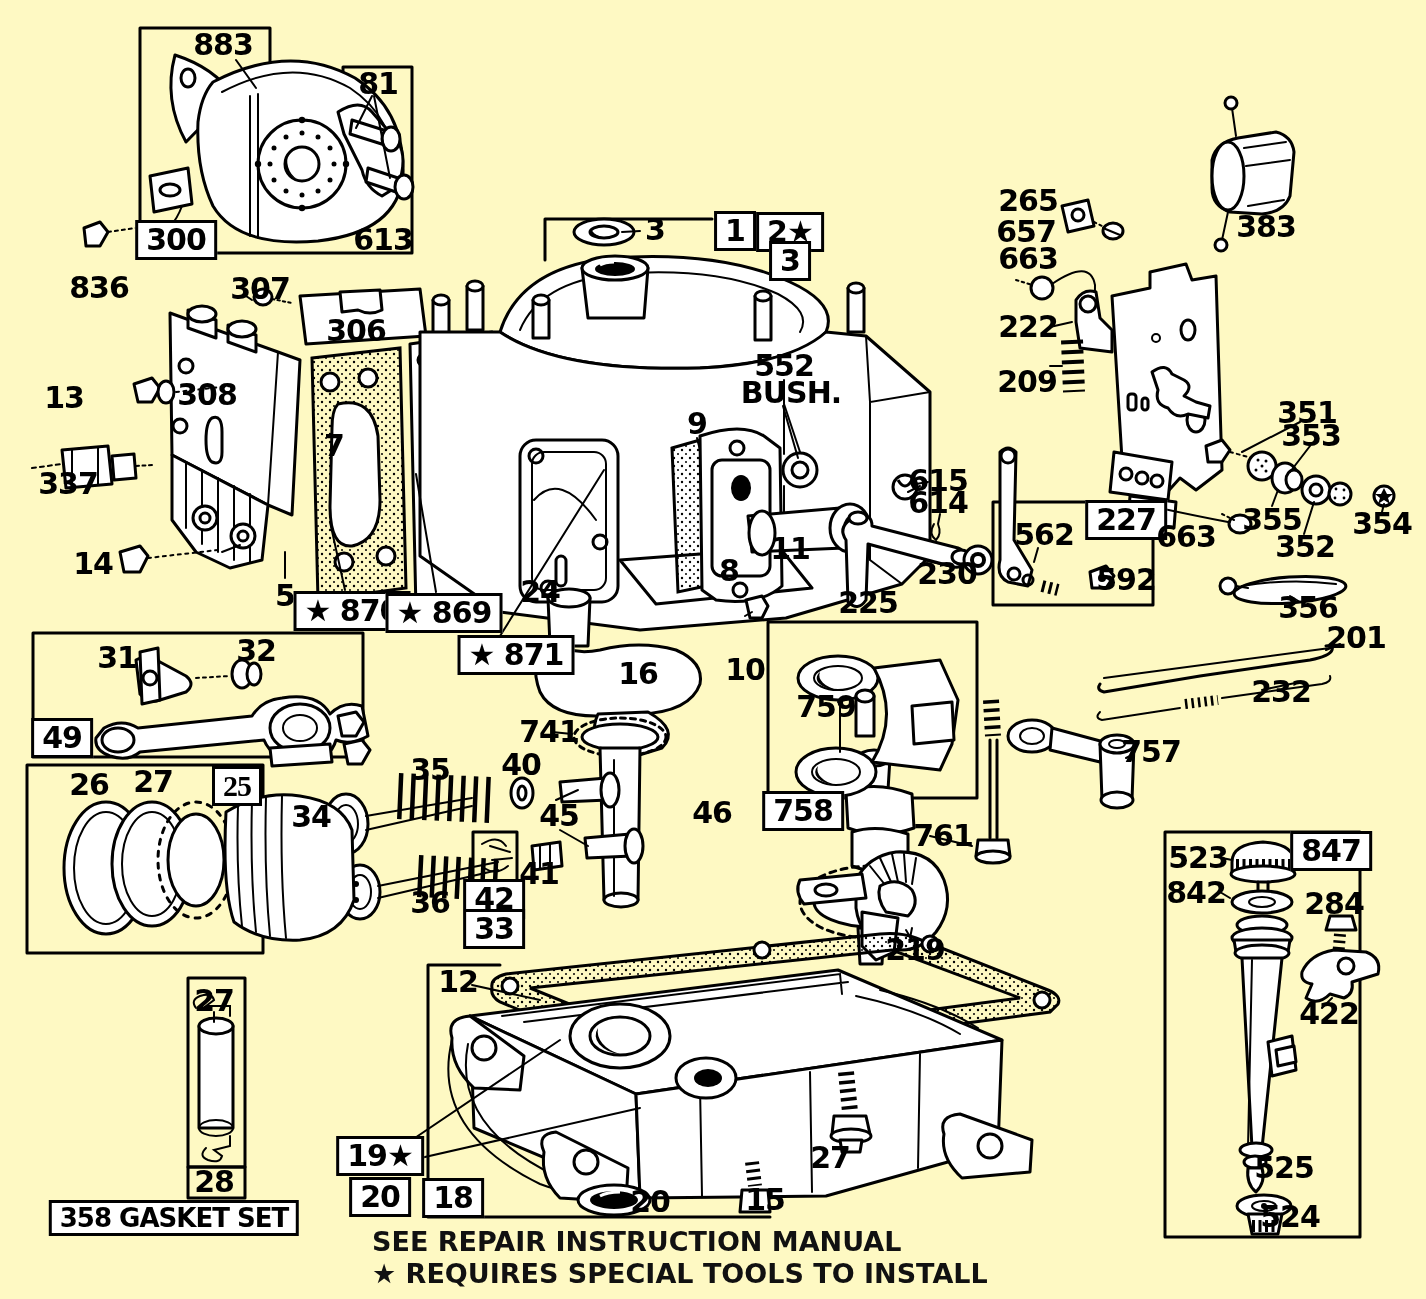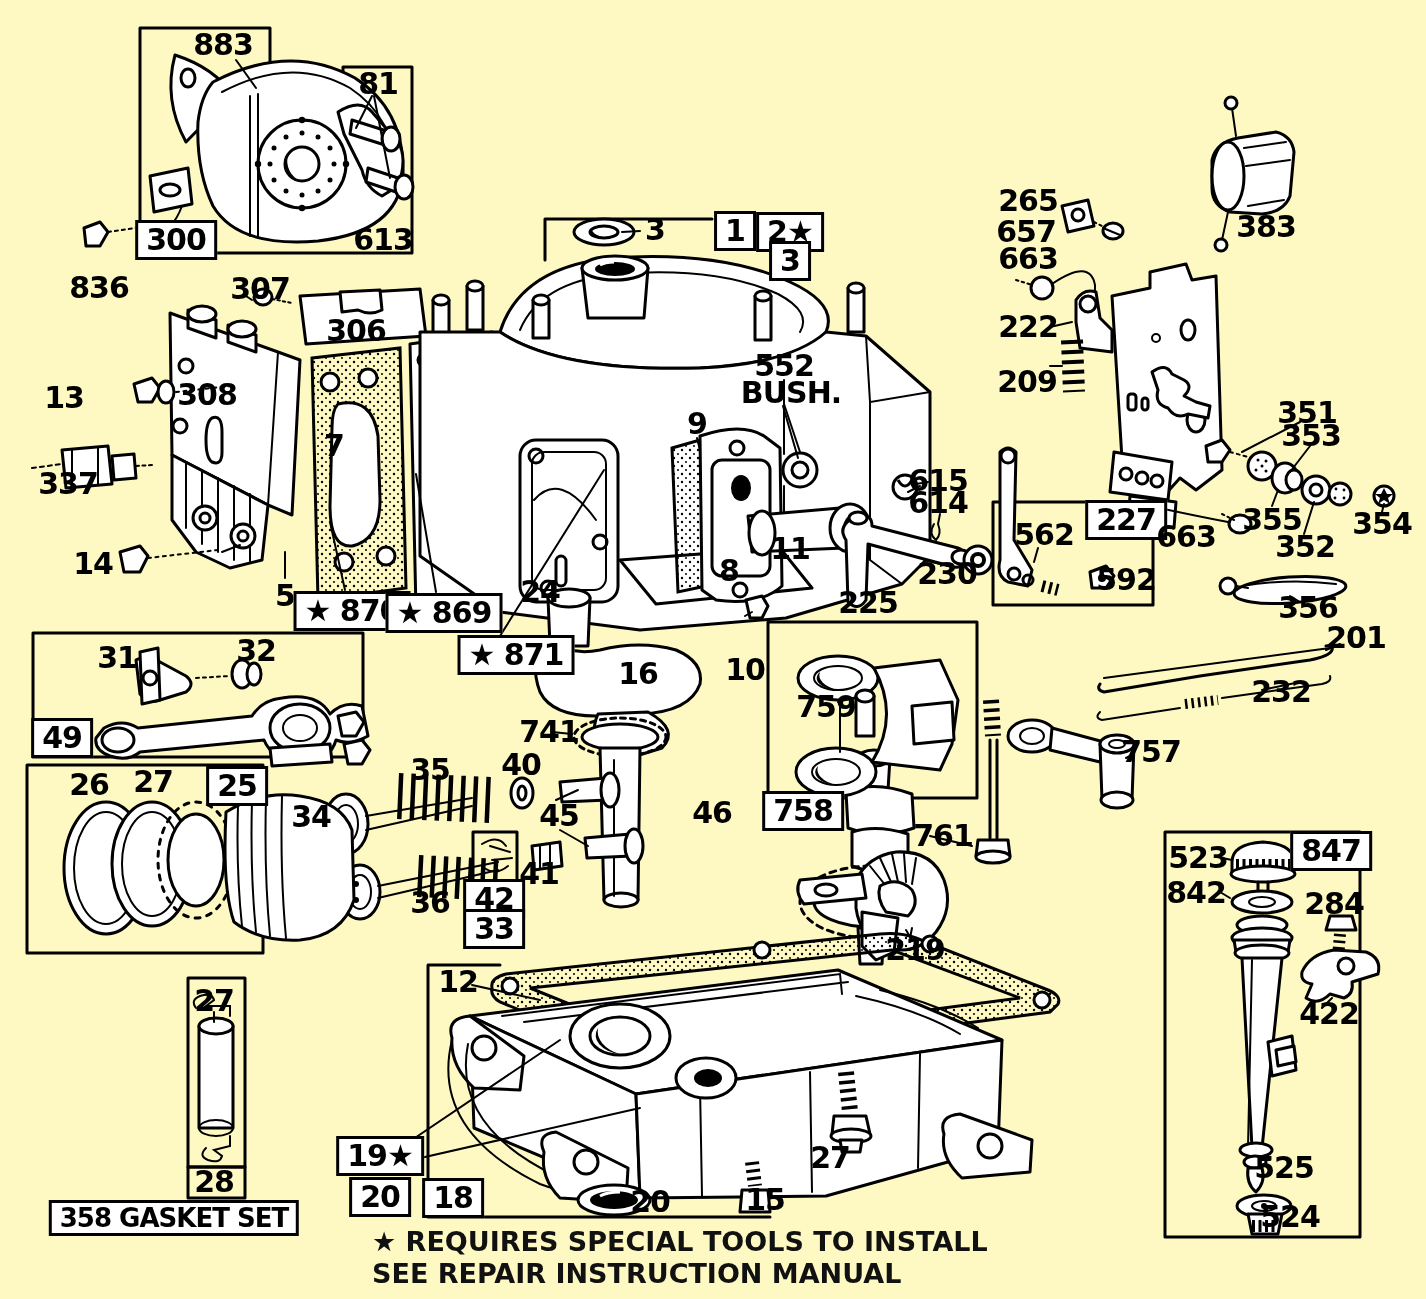--- a/index.html
+++ b/index.html
@@ -542,21 +542,21 @@
       <div class="plbl" style="left: 1382px; top: 524px;">354</div>
       <div class="plbl" style="left: 1186px; top: 537px;">663</div>
       <div class="plbl" style="left: 1308px; top: 608px;">356</div>
       <div class="plbl" style="left: 1356px; top: 638px;">201</div>
       <div class="plbl" style="left: 1281px; top: 692px;">232</div>
       <div class="plbl boxed" style="left: 62px; top: 738px;">49</div>
       <div class="plbl" style="left: 117px; top: 658px;">31</div>
       <div class="plbl" style="left: 256px; top: 651px;">32</div>
       <div class="plbl" style="left: 89px; top: 785px;">26</div>
       <div class="plbl" style="left: 153px; top: 782px;">27</div>
-      <div class="plbl boxed" style="left: 237px; top: 786px;">25</div>
+      <div class="plbl boxed" style="left: 237px; top: 786px; font-family: Liberation Serif, serif;">25</div>
       <div class="plbl" style="left: 311px; top: 817px;">34</div>
       <div class="plbl" style="left: 430px; top: 770px;">35</div>
       <div class="plbl" style="left: 521px; top: 765px;">40</div>
       <div class="plbl" style="left: 559px; top: 816px;">45</div>
       <div class="plbl" style="left: 712px; top: 813px;">46</div>
       <div class="plbl" style="left: 430px; top: 903px;">36</div>
       <div class="plbl" style="left: 539px; top: 874px;">41</div>
       <div class="plbl boxed" style="left: 494px; top: 899px;">42</div>
       <div class="plbl boxed" style="left: 494px; top: 929px;">33</div>
       <div class="plbl" style="left: 638px; top: 674px;">16</div>
@@ -579,17 +579,17 @@
       <div class="plbl" style="left: 1198px; top: 858px;">523</div>
       <div class="plbl" style="left: 1196px; top: 893px;">842</div>
       <div class="plbl boxed" style="left: 1331px; top: 851px;">847</div>
       <div class="plbl" style="left: 1334px; top: 904px;">284</div>
       <div class="plbl" style="left: 1329px; top: 1014px;">422</div>
       <div class="plbl" style="left: 1284px; top: 1168px;">525</div>
       <div class="plbl" style="left: 1290px; top: 1217px;">524</div>
     </div>
 
 <div class="footnote">
+  <div>SEE REPAIR INSTRUCTION MANUAL</div>
   <div>★ REQUIRES SPECIAL TOOLS TO INSTALL</div>
-  <div>SEE REPAIR INSTRUCTION MANUAL</div>
 </div>
 
 </div>
 
 </body></html>

